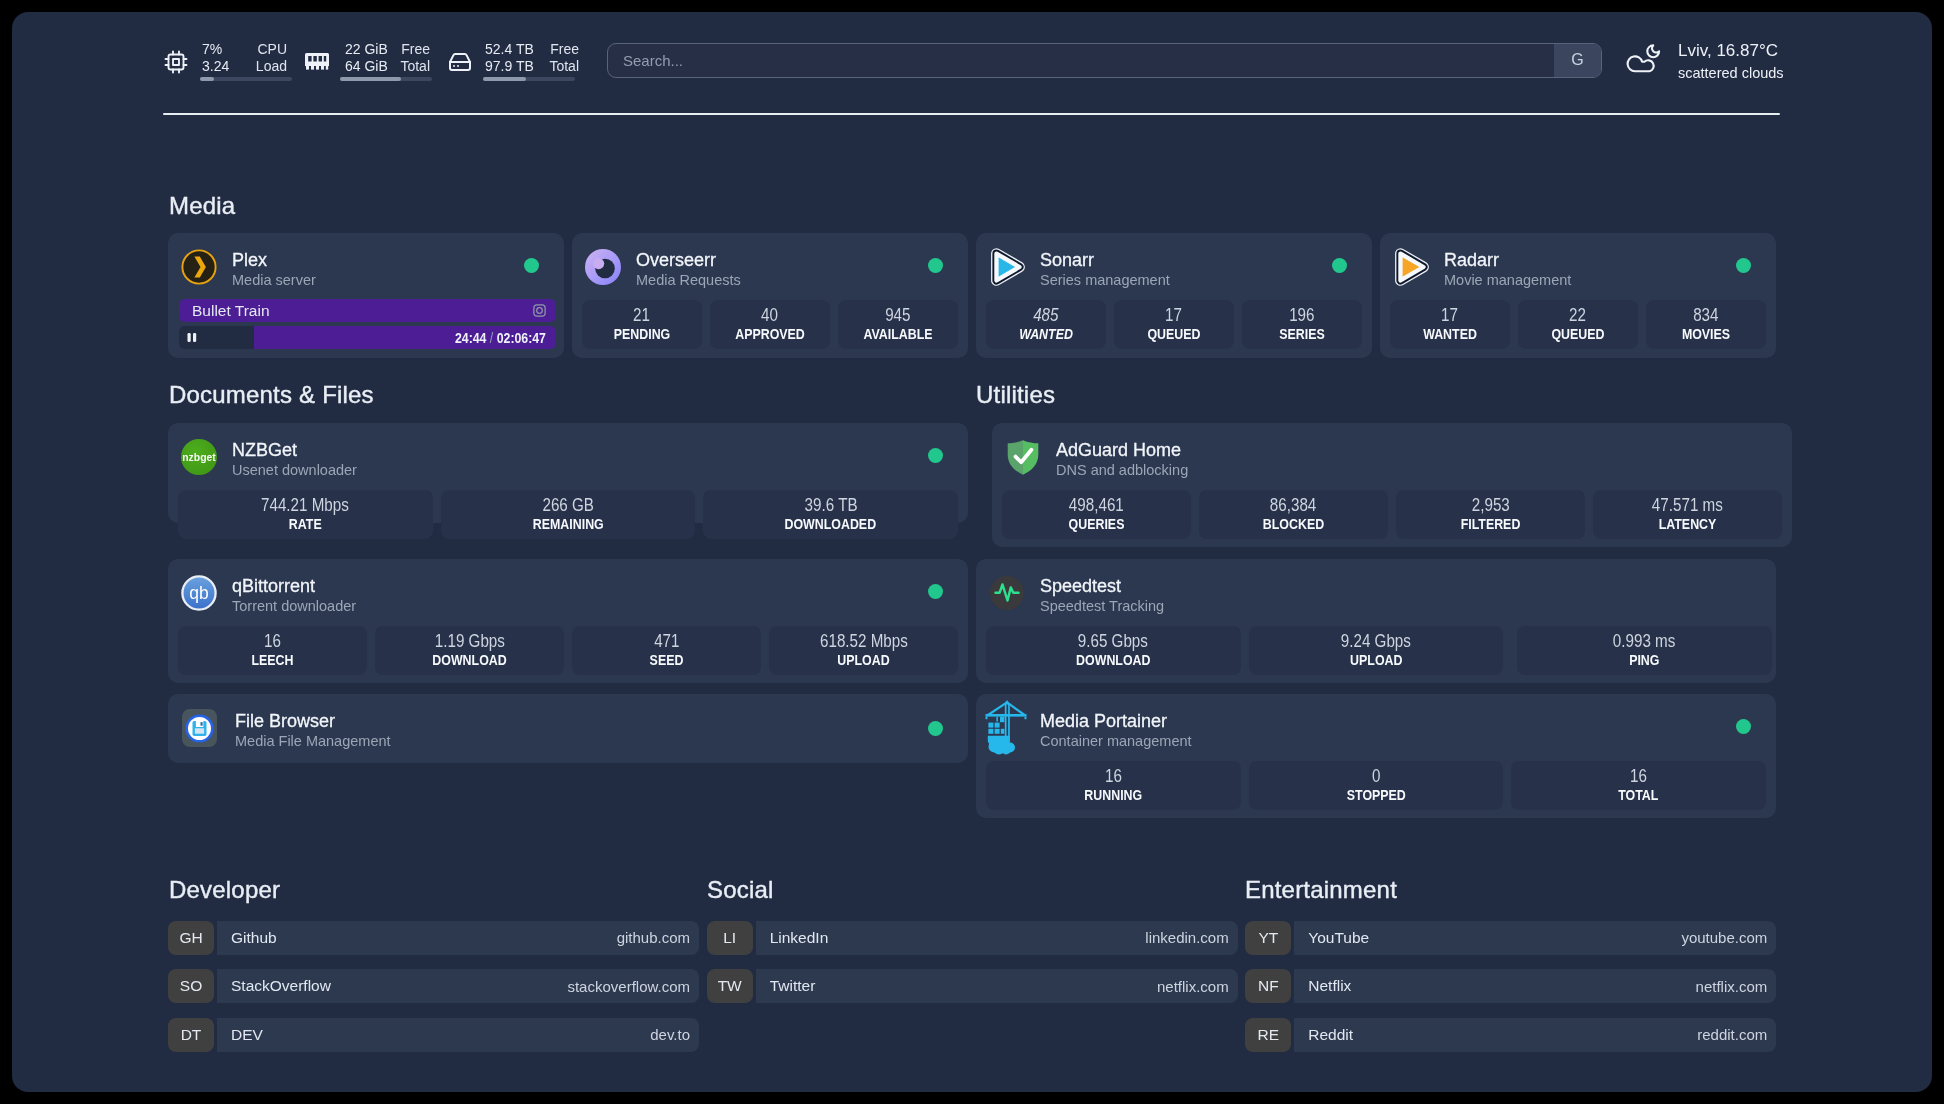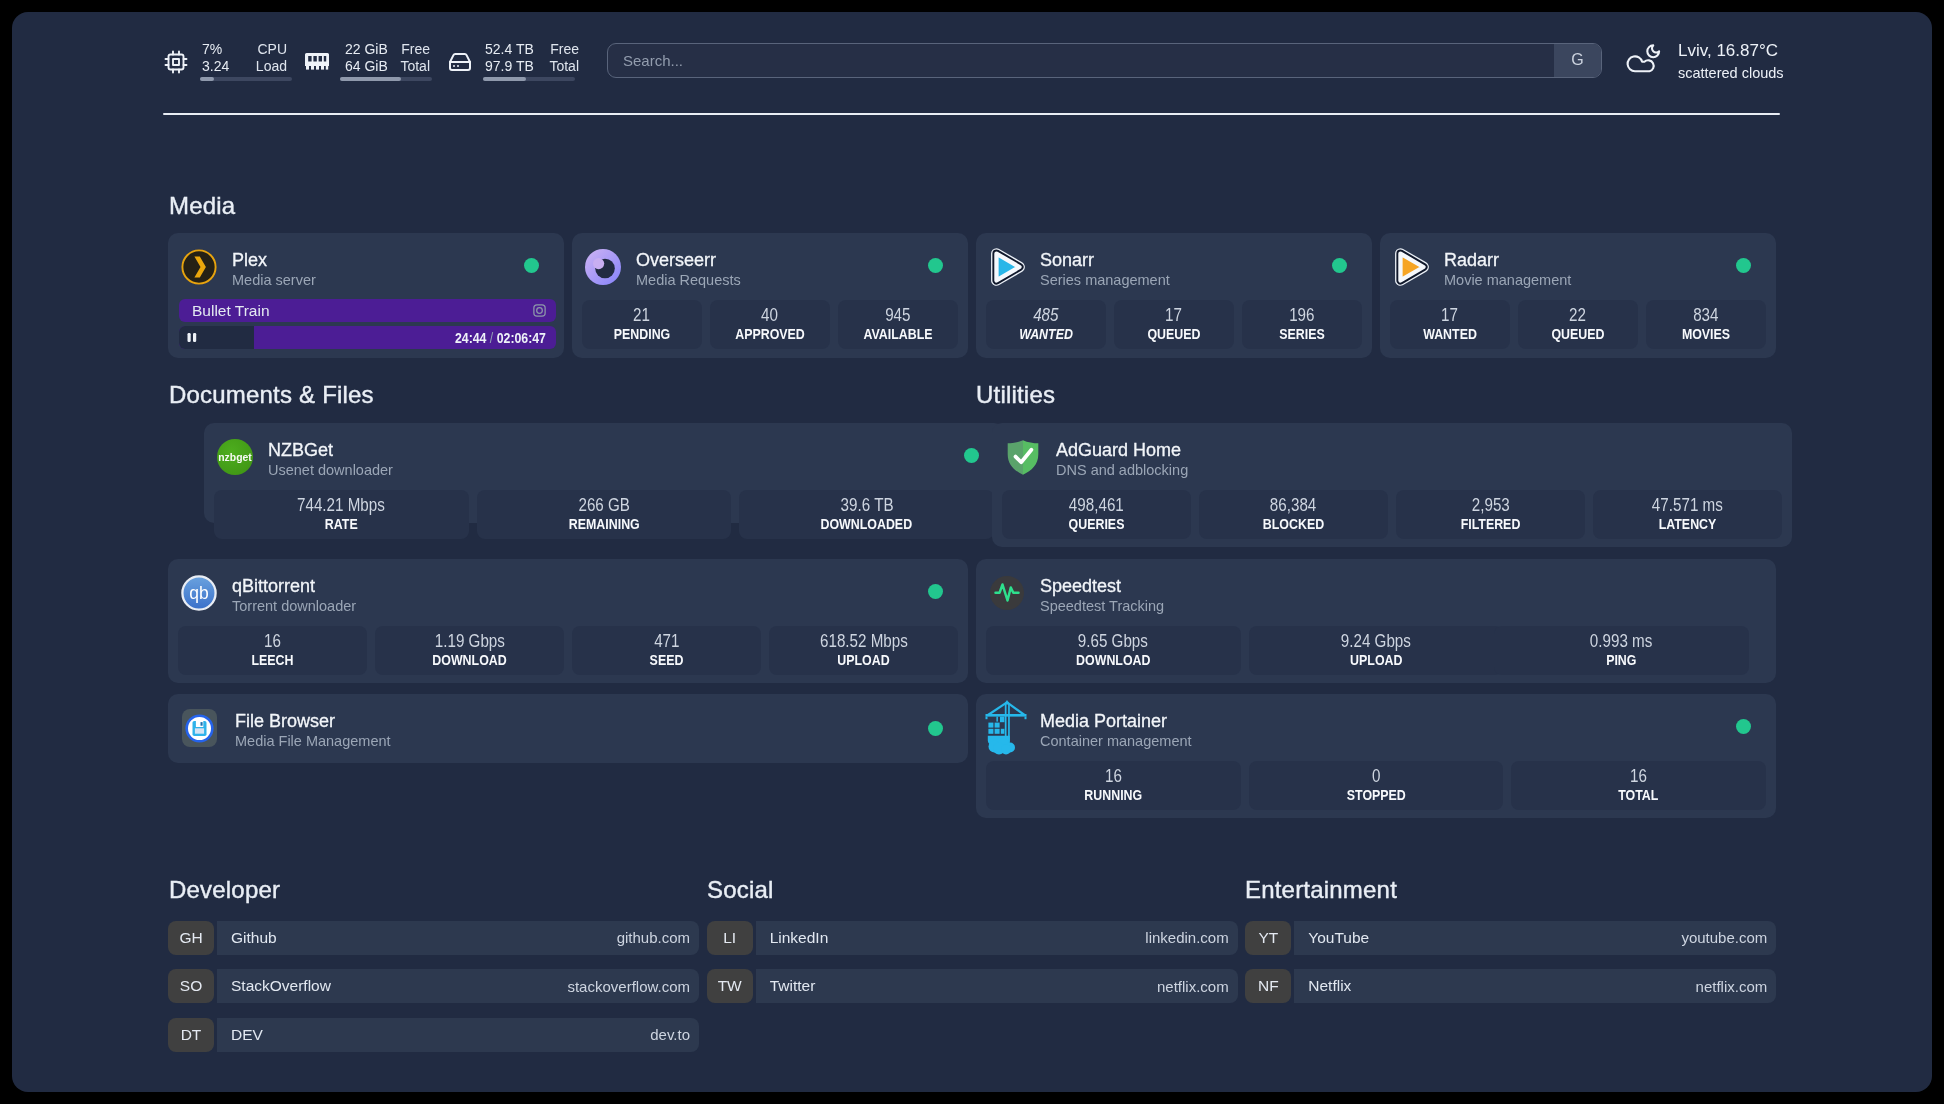--- a/index.html
+++ b/index.html
@@ -191,21 +191,21 @@
     <div class="csub">Movie management</div>
     <div class="dot" style="left:356px;"></div>
     <div class="stat" style="left:10px; width:120px;"><span class="n">17</span><span class="l">WANTED</span></div>
     <div class="stat" style="left:138px; width:120px;"><span class="n">22</span><span class="l">QUEUED</span></div>
     <div class="stat" style="left:266px; width:120px;"><span class="n">834</span><span class="l">MOVIES</span></div>
   </div>
 
   <div class="h1" style="left:157px; top:368.5px;">Documents &amp; Files</div>
   <div class="h1" style="left:964px; top:368.5px;">Utilities</div>
 
-  <div class="card" style="left:156px; top:411px; width:800px; height:100px;margin-left:36px;">
+  <div class="card" style="left:156px; top:411px; width:800px; height:100px;">
     <div class="icon36">
       <svg width="36" height="36" viewBox="0 0 36 36">
         <defs>
             <radialGradient id="nzg" cx="0.4" cy="0.35" r="0.95">
               <stop offset="0" stop-color="#4dad1e"></stop>
               <stop offset="1" stop-color="#3c9012"></stop>
             </radialGradient>
           </defs>
         <circle cx="18" cy="18" r="18" fill="url(#nzg)"></circle>
         <text x="18" y="21.8" font-size="10.4" font-weight="700" fill="#f7faf5" text-anchor="middle" font-family="Liberation Sans">nzbget</text>
@@ -266,21 +266,21 @@
     <div class="icon36">
       <svg width="36" height="36" viewBox="0 0 36 36">
         <circle cx="18" cy="18" r="17" fill="#3a3a3c"></circle>
         <path d="M6.5 17.8 H10.5 L13.5 9.5 L18.5 25.5 L21.8 12.5 L24.3 17.8 H29.5" fill="none" stroke="#2ee08d" stroke-width="2.5" stroke-linecap="round" stroke-linejoin="round"></path>
       </svg>
     </div>
     <div class="ctitle">Speedtest</div>
     <div class="csub">Speedtest Tracking</div>
     <div class="stat" style="left:10px; width:254.6px;"><span class="n">9.65 Gbps</span><span class="l">DOWNLOAD</span></div>
     <div class="stat" style="left:272.7px; width:254.6px;"><span class="n">9.24 Gbps</span><span class="l">UPLOAD</span></div>
-    <div class="stat" style="left:518px; width:254.6px;"><span class="n">0.993 ms</span><span class="l">PING</span></div>
+    <div class="stat" style="left:541px; width:254.6px;"><span class="n">0.993 ms</span><span class="l">PING</span></div>
   </div>
 
   <div class="card" style="left:156px; top:682px; width:800px; height:69px;">
     <div style="position:absolute; left:14px; top:15px; width:35px; height:38px; background:#49555c; border-radius:8px;">
       <svg style="position:absolute; left:3px; top:4.5px;" width="29" height="29" viewBox="0 0 29 29">
         <circle cx="14.5" cy="14.5" r="12.8" fill="#fff" stroke="#2563eb" stroke-width="2.6"></circle>
         <g transform="translate(14.5,14.5)">
           <rect x="-7" y="-7.5" width="14" height="15" rx="1.8" fill="#2fb3ea"></rect>
           <rect x="-3.6" y="-7.5" width="7.4" height="6" fill="#fff"></rect>
           <rect x="1" y="-6.4" width="2.1" height="3.6" fill="#1d6fae"></rect>
@@ -372,13 +372,19 @@
       <span class="pill"></span>
     <span class="nm" style="left:63px;">YouTube</span>
       <span class="ur">youtube.com</span>
   </div>
   <div class="bm" style="left:1233.3px; top:957px; width:531px;">
     <span class="ab">NF</span>
       <span class="pill"></span>
     <span class="nm" style="left:63px;">Netflix</span>
       <span class="ur">netflix.com</span>
   </div>
+  <div class="bm" style="left:1233.3px; top:1005.5px; width:531px;">
+    <span class="ab">RE</span>
+      <span class="pill"></span>
+    <span class="nm" style="left:63px;">Reddit</span>
+      <span class="ur">reddit.com</span>
+  </div>
 </div>
 
 </body></html>

